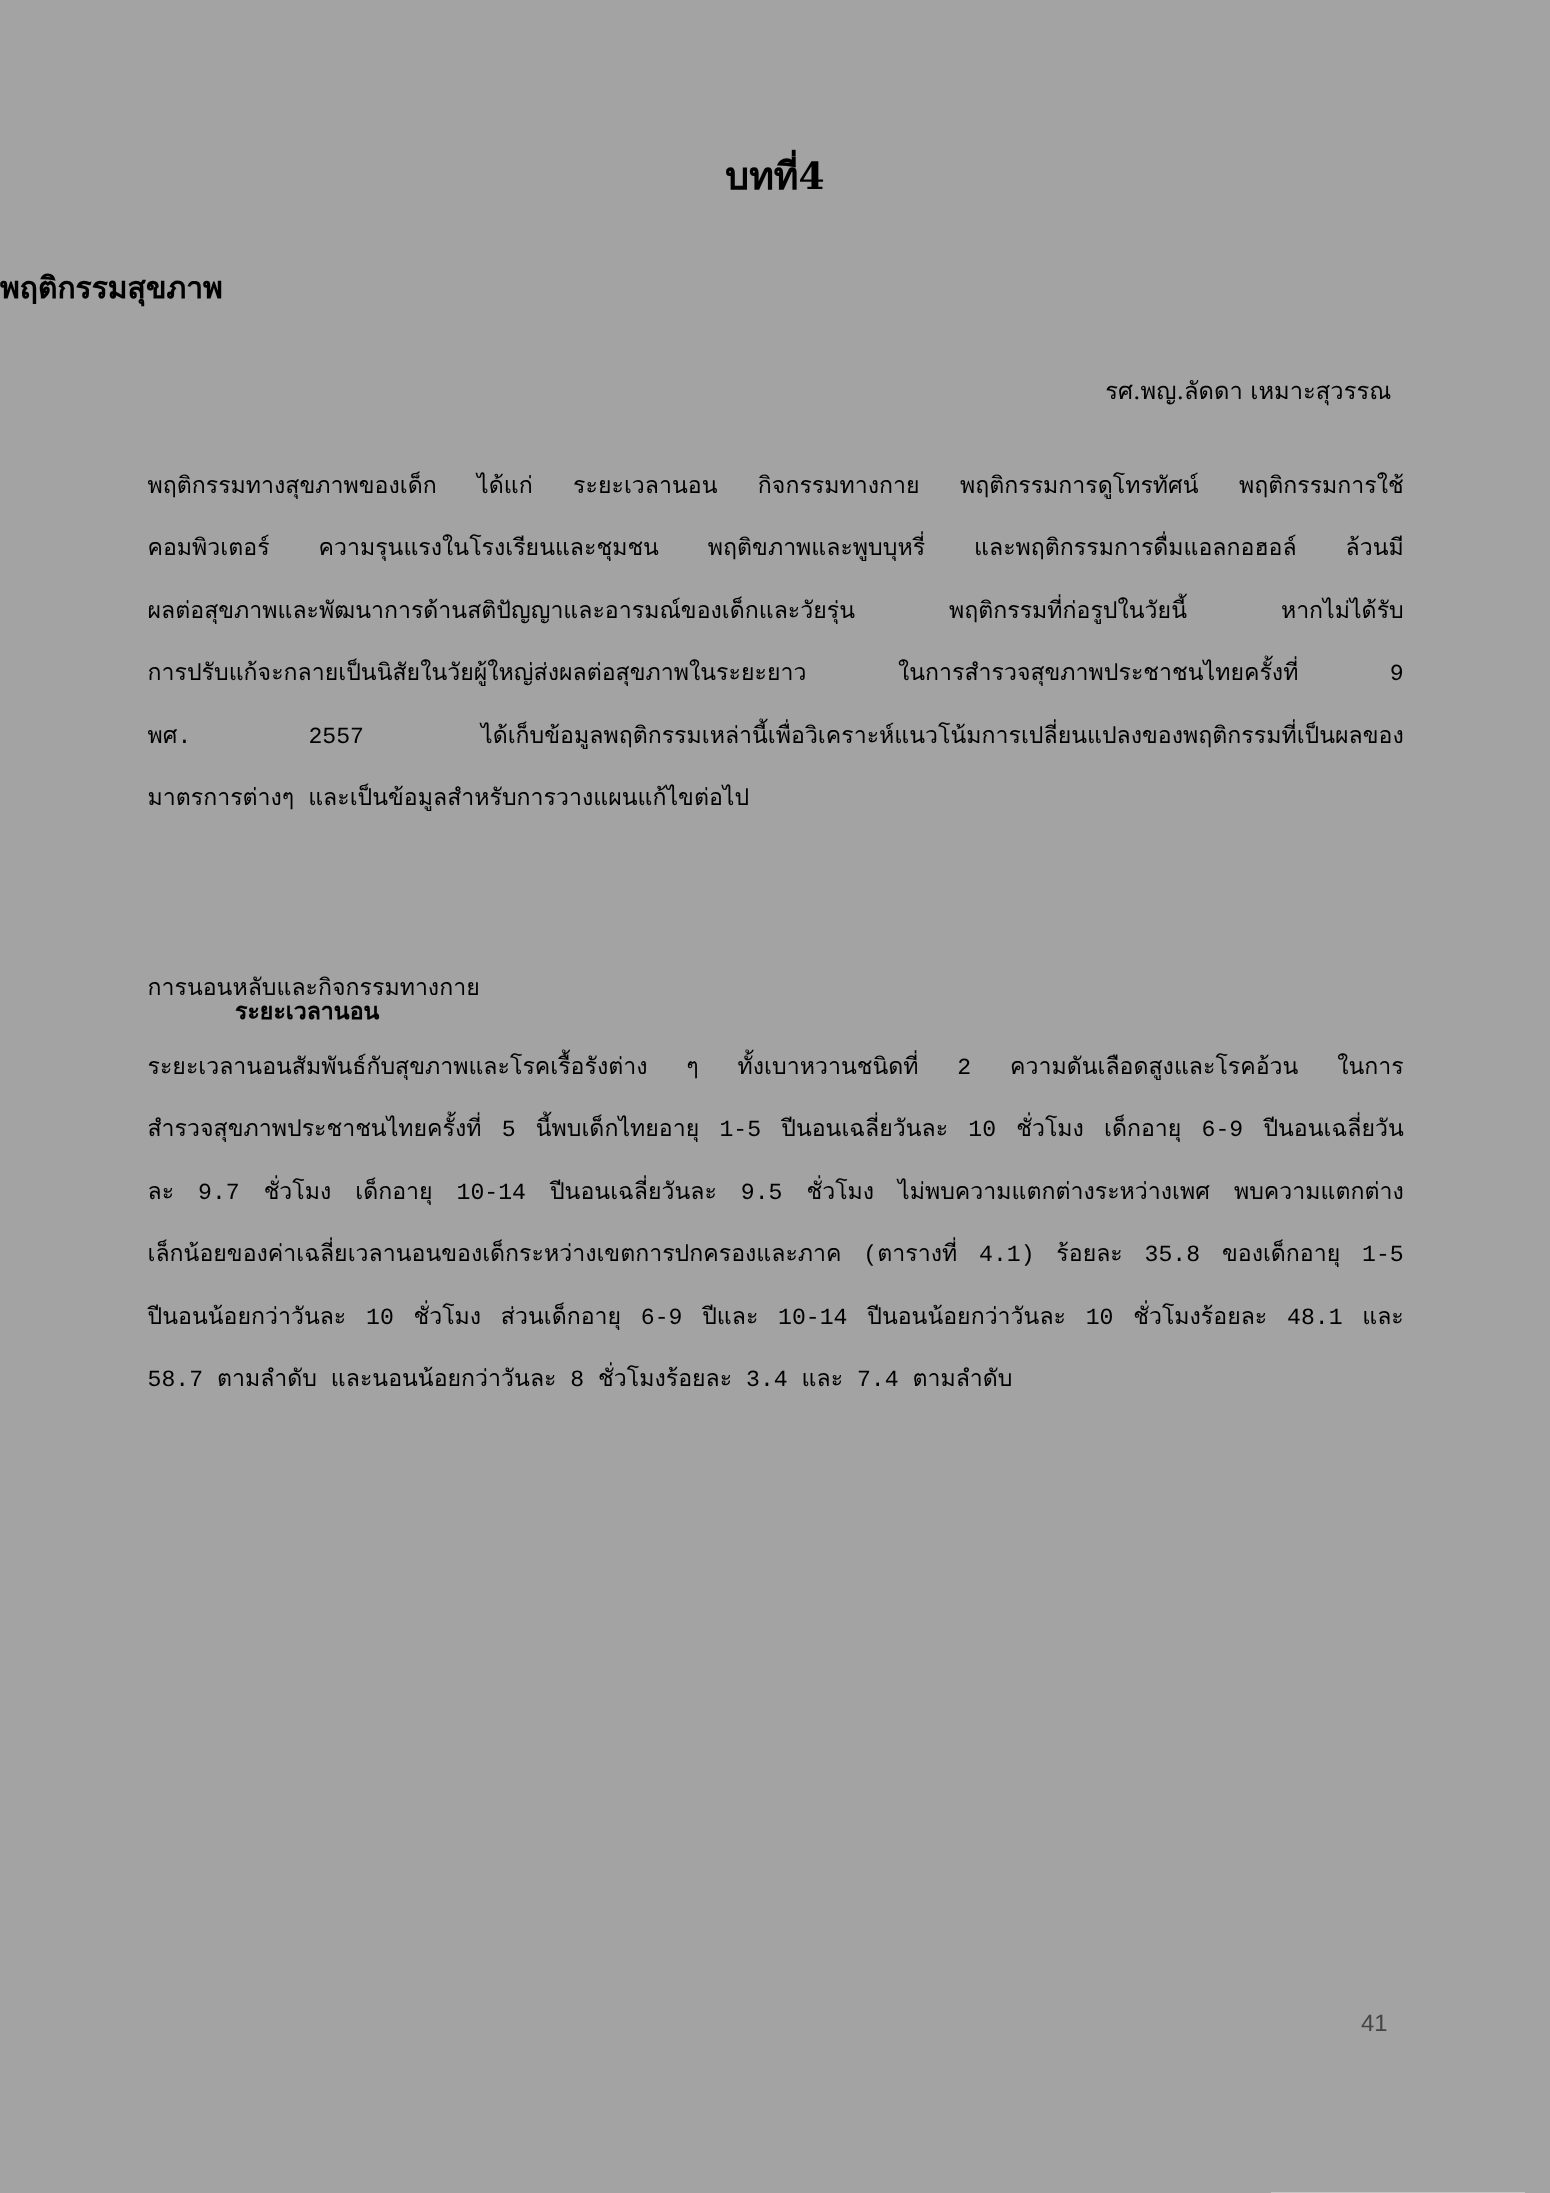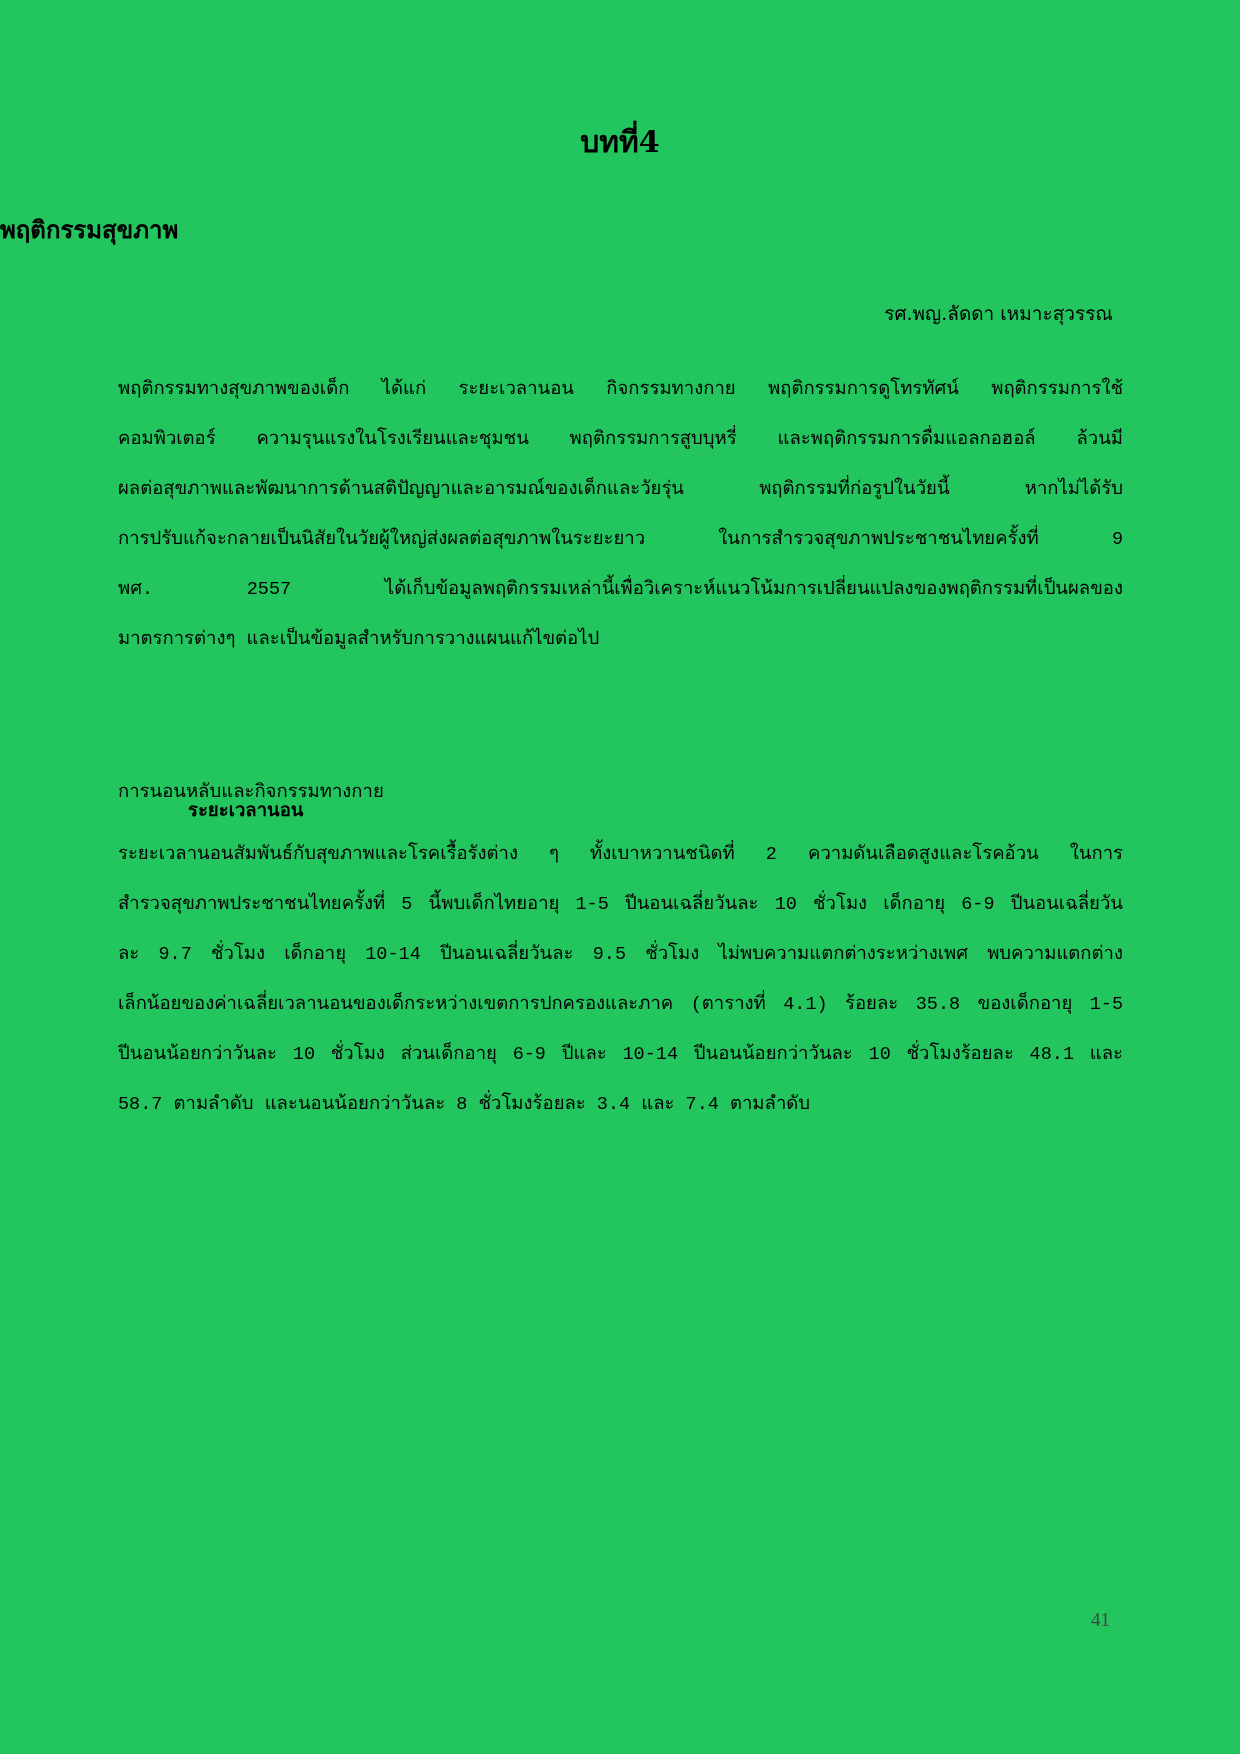--- a/index.html
+++ b/index.html
@@ -12,21 +12,21 @@
       height: 1754px;
       position: relative;
       overflow: hidden;
       font-family: "DejaVu Serif", "Liberation Serif", serif;
       color: #000000;
     }
     .page {
       position: absolute;
       left: 0; top: 0;
       width: 1240px; height: 1754px;
-      background: #22c55e;
+      background: #a3a3a3;
     }
     .chapter-number {
       position: absolute;
       top: 122px;
       left: 0; right: 0;
       text-align: center;
       font-weight: bold;
       font-size: 30px;
       line-height: 40px;
     }
@@ -79,40 +79,40 @@
       left: 188px;
       font-weight: bold;
       font-size: 18.5px;
       line-height: 30px;
     }
     .sleep { top: 830px; }
     .page-number {
       position: absolute;
       top: 1608px;
       right: 130px;
-      font-family: Liberation Serif, serif;
+      font-family: Liberation Sans, sans-serif;
       font-size: 19px;
       color: #444444;
       line-height: 24px;
     }
   </style>
 </head>
 <body>
 
 <div class="page">
 
   <div class="chapter-number">บทที่4</div>
 
   <div class="chapter-title">พฤติกรรมสุขภาพ</div>
 
   <div class="author">รศ.พญ.ลัดดา เหมาะสุวรรณ</div>
 
   <div class="para intro">
     <span class="line">พฤติกรรมทางสุขภาพของเด็ก ได้แก่ ระยะเวลานอน กิจกรรมทางกาย พฤติกรรมการดูโทรทัศน์ พฤติกรรมการใช้</span>
-    <span class="line">คอมพิวเตอร์ ความรุนแรงในโรงเรียนและชุมชน พฤติกรรมการสูบบุหรี่ และพฤติกรรมการดื่มแอลกอฮอล์ ล้วนมี</span>
+    <span class="line">คอมพิวเตอร์ ความรุนแรงในโรงเรียนและชุมชน พฤติขภาพและพูบบุหรี่ และพฤติกรรมการดื่มแอลกอฮอล์ ล้วนมี</span>
     <span class="line">ผลต่อสุขภาพและพัฒนาการด้านสติปัญญาและอารมณ์ของเด็กและวัยรุ่น พฤติกรรมที่ก่อรูปในวัยนี้ หากไม่ได้รับ</span>
     <span class="line">การปรับแก้จะกลายเป็นนิสัยในวัยผู้ใหญ่ส่งผลต่อสุขภาพในระยะยาว ในการสำรวจสุขภาพประชาชนไทยครั้งที่ 9</span>
     <span class="line">พศ. 2557 ได้เก็บข้อมูลพฤติกรรมเหล่านี้เพื่อวิเคราะห์แนวโน้มการเปลี่ยนแปลงของพฤติกรรมที่เป็นผลของ</span>
     <span class="line last">มาตรการต่างๆ และเป็นข้อมูลสำหรับการวางแผนแก้ไขต่อไป</span>
   </div>
 
   <div class="section-heading">การนอนหลับและกิจกรรมทางกาย</div>
 
   <div class="subsection-heading">ระยะเวลานอน</div>
 

